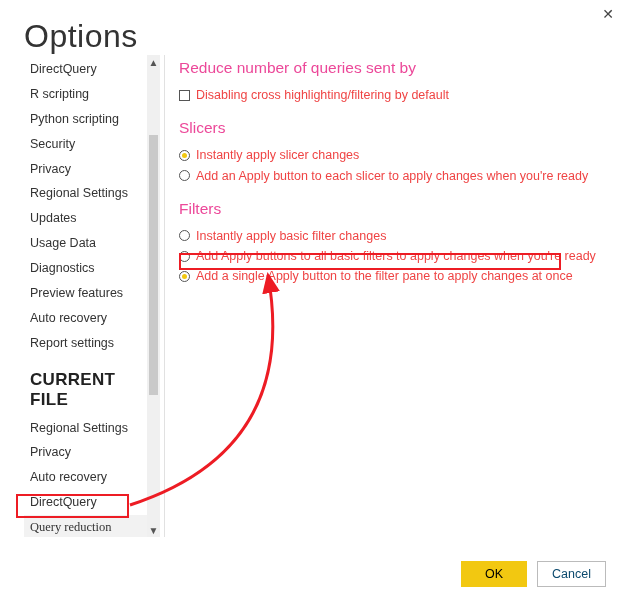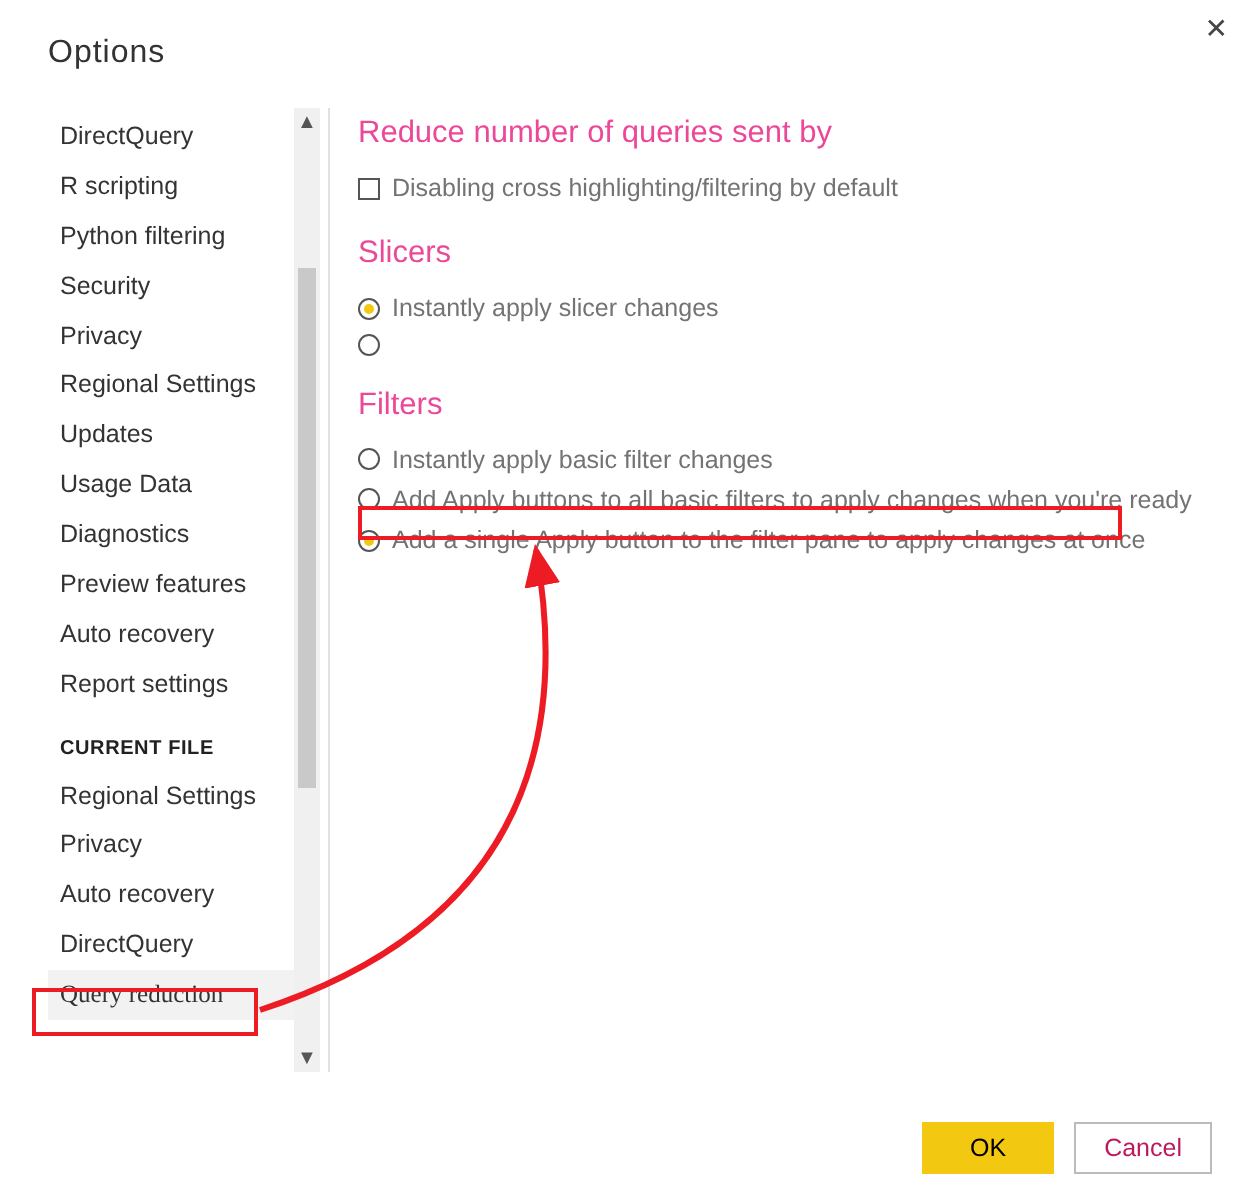--- a/index.html
+++ b/index.html
@@ -1,58 +1,58 @@
 <!DOCTYPE html>
 <html><head>
 <meta charset="utf-8">
 <style>
   * { box-sizing: border-box; margin: 0; padding: 0; }
   html, body { width: 624px; height: 601px; font-family: "Segoe UI", Arial, sans-serif; background: #fff; color: #333; overflow: hidden; }
   .dialog { position: relative; width: 624px; height: 601px; padding: 18px 22px 18px 24px; }
   .close { position: absolute; top: 6px; right: 10px; font-size: 14px; color: #444; font-family: Arial, sans-serif; cursor: pointer; }
-  .title { font-size: 16px; font-weight: 300; color: #333; margin-bottom: 18px; letter-spacing: 0.5px; }
+  .title { font-size: 32px; font-weight: 300; color: #333; letter-spacing: 0.5px; }
   .body { display: flex; gap: 0; height: 482px; }
   .sidebar-wrap { position: relative; width: 136px; flex: 0 0 136px; }
   .sidebar { width: 123px; height: 100%; overflow: hidden; padding-top: 2px; }
   .sb-item { font-size: 12.5px; color: #333; padding: 4px 6px; cursor: pointer; line-height: 1.35; }
-  .sb-section { font-size: 10px; font-weight: 700; color: #222; padding: 14px 6px 6px 6px; letter-spacing: 0.3px; }
+  .sb-section { font-size: 17px; font-weight: 700; color: #222; padding: 14px 6px 6px 6px; letter-spacing: 0.3px; }
   .sb-item.selected { background: #f2f2f2; font-family: Liberation Serif, serif; }
   .scrollbar { position: absolute; top: 0; right: 0; width: 13px; height: 100%; background: #f0f0f0; }
   .sb-arrow { width: 13px; height: 14px; display: flex; align-items: center; justify-content: center; font-size: 10px; color: #555; }
   .sb-arrow.top { position: absolute; top: 0; }
   .sb-arrow.bot { position: absolute; bottom: 0; }
   .sb-thumb { position: absolute; left: 2px; width: 9px; background: #c9c9c9; }
   .divider { width: 1px; background: #e1e1e1; margin-left: 4px; margin-right: 14px; flex: 0 0 1px; }
   .content { flex: 1; padding-top: 2px; font-size: 13px; color: #333; position: relative; }
   .sec-heading { font-size: 15.5px; color: #ec4899; margin-bottom: 8px; margin-top: 2px; }
   .sec-heading.sub { margin-top: 14px; }
   .row { display: flex; align-items: center; gap: 6px; padding: 2px 0; }
   .cb { width: 11px; height: 11px; border: 1px solid #555; display: inline-block; flex: 0 0 11px; }
   .rb { width: 11px; height: 11px; border: 1px solid #555; border-radius: 50%; display:inline-flex; align-items:center; justify-content:center; flex: 0 0 11px; }
   .rb.sel::after { content:""; width:5px; height:5px; border-radius:50%; background:#f2c811; display:block; }
-  .opt-label { font-size: 12.5px; color: #737373; line-height: 1.3; }
+  .opt-label { font-size: 12.5px; color: #ef4444; line-height: 1.3; }
   .footer { position: absolute; bottom: 14px; right: 18px; display: flex; gap: 10px; }
-  .btn { min-width: 66px; height: 26px; font-size: 12.5px; padding: 0 14px; border: 1px solid #bbb; background: #fff; color: #be185d; display: flex; align-items: center; justify-content: center; cursor: pointer; }
+  .btn { min-width: 66px; height: 26px; font-size: 12.5px; padding: 0 14px; border: 1px solid #bbb; background: #fff; color: #0c4a6e; display: flex; align-items: center; justify-content: center; cursor: pointer; }
   .btn.primary { background: #f2c811; border-color: #f2c811; color: #000; }
   .anno-rect { position: absolute; border: 2px solid #ed1c24; pointer-events: none; }
   .anno-svg { position: absolute; left: 0; top: 0; width: 624px; height: 601px; pointer-events: none; }
 </style>
 </head>
 <body>
 
 <div class="dialog">
   <span class="close">✕</span>
   <div class="title">Options</div>
 
   <div class="body">
     <div class="sidebar-wrap">
       <div class="sidebar" id="sidebar">
           <div class="sb-item">DirectQuery</div>
           <div class="sb-item">R scripting</div>
-          <div class="sb-item">Python filtering</div>
+          <div class="sb-item">Python scripting</div>
           <div class="sb-item">Security</div>
           <div class="sb-item">Privacy</div>
           <div class="sb-item">Regional Settings</div>
           <div class="sb-item">Updates</div>
           <div class="sb-item">Usage Data</div>
           <div class="sb-item">Diagnostics</div>
           <div class="sb-item">Preview features</div>
           <div class="sb-item">Auto recovery</div>
           <div class="sb-item">Report settings</div>
           <div class="sb-section">CURRENT FILE</div>
@@ -78,20 +78,21 @@
         <span class="opt-label">Disabling cross highlighting/filtering by default</span>
       </div>
 
       <div class="sec-heading sub">Slicers</div>
       <div class="row">
         <span class="rb sel"></span>
         <span class="opt-label">Instantly apply slicer changes</span>
       </div>
       <div class="row">
         <span class="rb"></span>
+        <span class="opt-label">Add an Apply button to each slicer to apply changes when you're ready</span>
       </div>
 
       <div class="sec-heading sub">Filters</div>
       <div class="row">
         <span class="rb"></span>
         <span class="opt-label">Instantly apply basic filter changes</span>
       </div>
       <div class="row">
         <span class="rb"></span>
         <span class="opt-label">Add Apply buttons to all basic filters to apply changes when you're ready</span>

